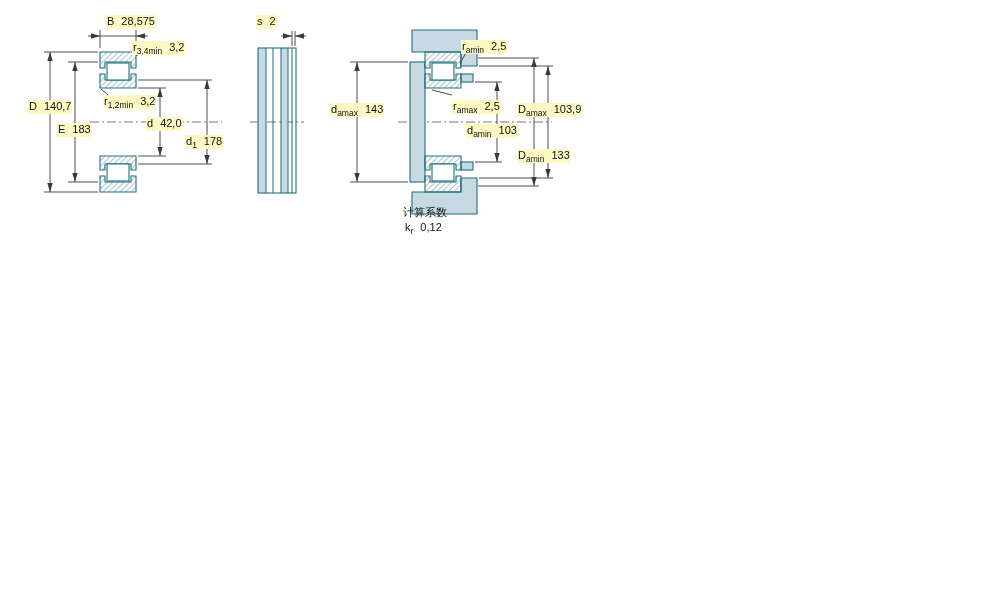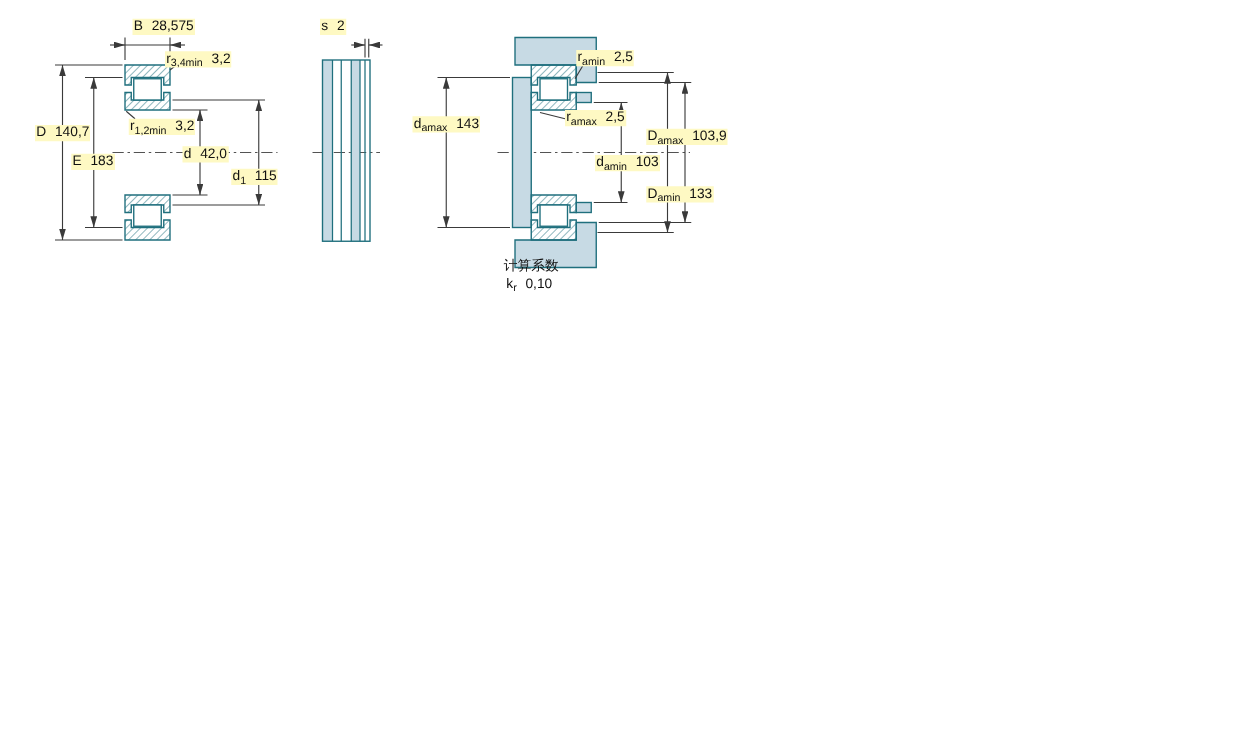--- a/index.html
+++ b/index.html
@@ -160,42 +160,42 @@
   <div class="dim-label" style="left:28px;top:100px">
     <span>D</span><sub></sub><span class="val">140,7</span>
   </div>
   <div class="dim-label" style="left:57px;top:123px">
     <span>E</span><sub></sub><span class="val">183</span>
   </div>
   <div class="dim-label" style="left:146px;top:117px">
     <span>d</span><sub></sub><span class="val">42,0</span>
   </div>
   <div class="dim-label" style="left:185px;top:135px">
-    <span>d</span><sub>1</sub><span class="val">115</span>
+    <span>d</span><sub>1</sub><span class="val">178</span>
   </div>
   <div class="dim-label" style="left:256px;top:15px">
     <span>s</span><sub></sub><span class="val">2</span>
   </div>
   <div class="dim-label" style="left:461px;top:40px">
     <span>r</span><sub>amin</sub><span class="val">2,5</span>
   </div>
-  <div class="dim-label" style="left:452px;top:88px">
+  <div class="dim-label" style="left:452px;top:100px">
     <span>r</span><sub>amax</sub><span class="val">2,5</span>
   </div>
-  <div class="dim-label" style="left:330px;top:93px">
+  <div class="dim-label" style="left:330px;top:103px">
     <span>d</span><sub>amax</sub><span class="val">143</span>
   </div>
-  <div class="dim-label" style="left:476px;top:124px">
+  <div class="dim-label" style="left:466px;top:124px">
     <span>d</span><sub>amin</sub><span class="val">103</span>
   </div>
   <div class="dim-label" style="left:517px;top:103px">
     <span>D</span><sub>amax</sub><span class="val">103,9</span>
   </div>
   <div class="dim-label" style="left:517px;top:149px">
     <span>D</span><sub>amin</sub><span class="val">133</span>
   </div>
 
   <div class="note-heading" style="left:403px;top:205px">计算系数</div>
   <div class="dim-label" style="left:404px;top:221px;background:transparent">
-    <span>k</span><sub>r</sub><span class="val">0,10</span>
+    <span>k</span><sub>r</sub><span class="val">0,12</span>
   </div>
 
 </div>
 
 </body></html>

